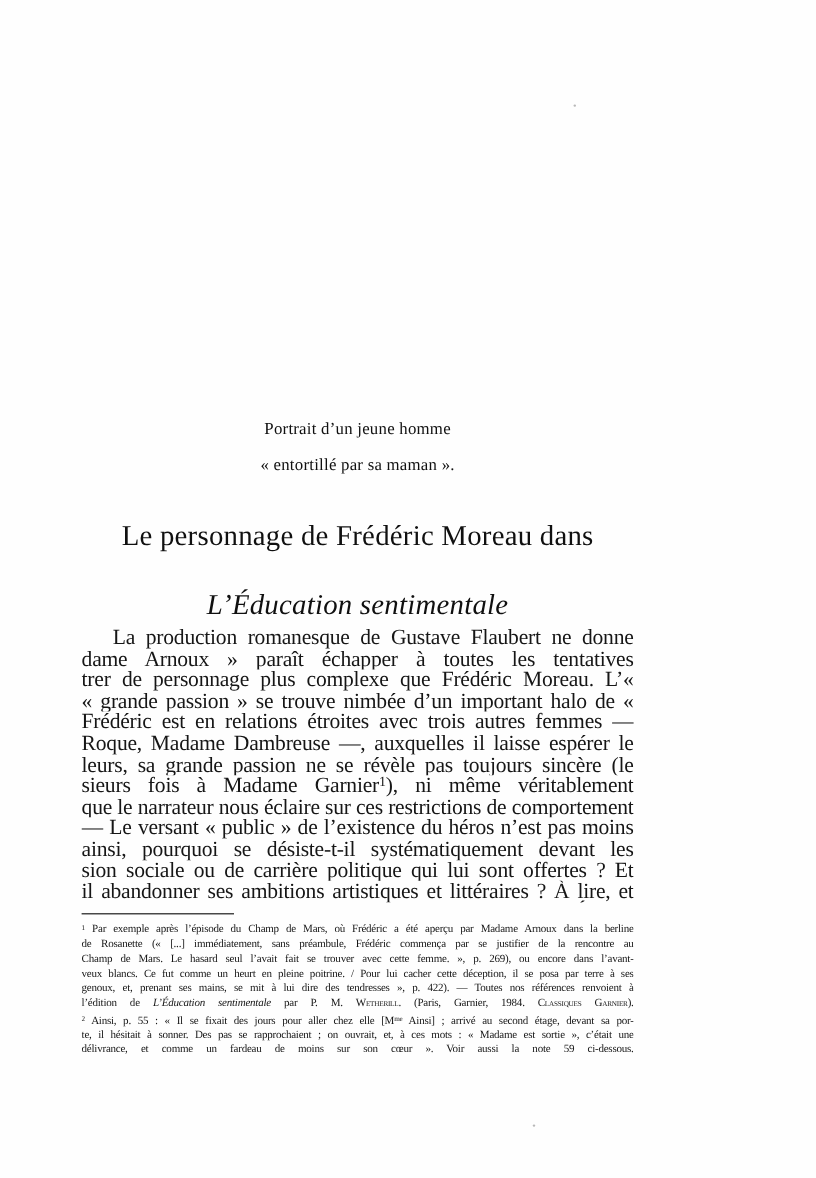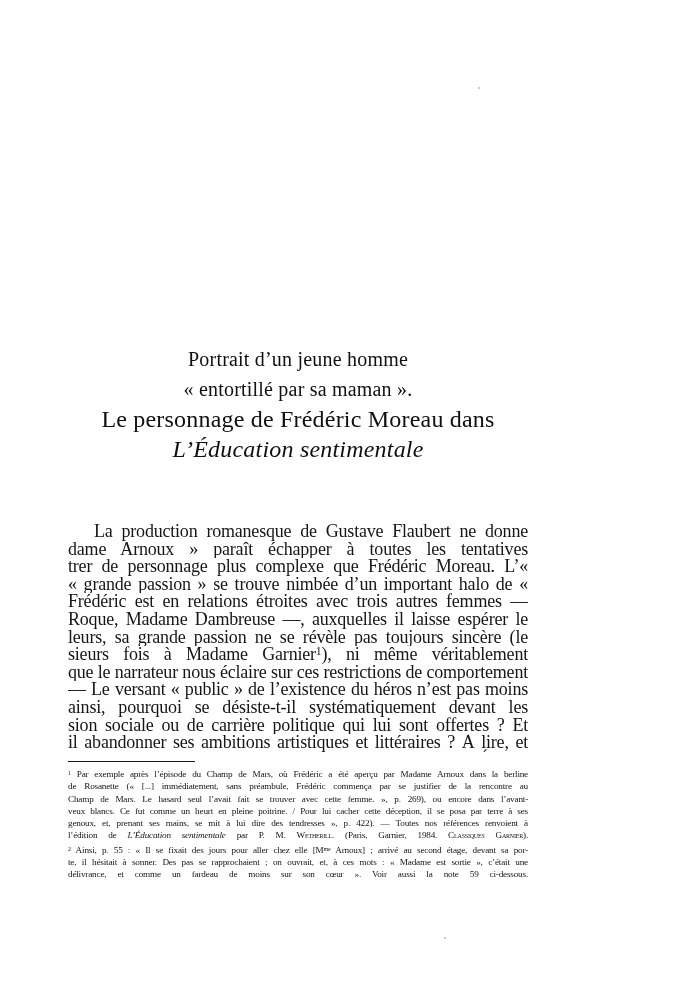--- a/index.html
+++ b/index.html
@@ -24,30 +24,31 @@
   .speck.s1 { left: 478px; top: 87px; }
   .speck.s2 { left: 444px; top: 937px; }
 
   .title-block {
     position: absolute;
     left: 68px; top: 344px;
     width: 460px;
     text-align: center;
   }
   .title-block .rich-line {
-    font-size: 20px;
+    font-size: 14px;
     line-height: 30px;
     text-align: center;
     text-align-last: center;
     letter-spacing: 0.2px;
     color: #101010;
   }
   .title-block .rich-line.lg {
     font-size: 24px;
     line-height: 30px;
+    margin-top: 28px;
   }
   .rich-line.it { font-style: italic; }
 
   .body-block {
     position: absolute;
     left: 68px; top: 523px;
     width: 460px;
   }
   .body-block .rich-line {
     font-size: 18px;
@@ -127,19 +128,19 @@
   <section class="footnotes">
     <div class="fn">
         <div class="rich-line"><span class="sup">1</span><span> Par exemple après l’épisode du Champ de Mars, où Frédéric a été aperçu par Madame Arnoux dans la berline</span></div>
         <div class="rich-line"><span>de Rosanette (« [...] immédiatement, sans préambule, Frédéric commença par se justifier de la rencontre au</span></div>
         <div class="rich-line"><span>Champ de Mars. Le hasard seul l’avait fait se trouver avec cette femme. », p. 269), ou encore dans l’avant-</span></div>
         <div class="rich-line"><span>veux blancs. Ce fut comme un heurt en pleine poitrine. / Pour lui cacher cette déception, il se posa par terre à ses</span></div>
         <div class="rich-line"><span>genoux, et, prenant ses mains, se mit à lui dire des tendresses », p. 422). — Toutes nos références renvoient à</span></div>
         <div class="rich-line"><span>l’édition de </span><span class="i">L’Éducation sentimentale</span><span> par P. M. </span><span class="sc">Wetherill</span><span>. (Paris, Garnier, 1984. </span><span class="sc">Classiques Garnier</span><span>).</span></div>
       </div>
     <div class="fn">
-        <div class="rich-line"><span class="sup">2</span><span> Ainsi, p. 55 : « Il se fixait des jours pour aller chez elle [M</span><span class="sup">me</span><span> Arnoux] ; arrivé au second étage, devant sa por-</span></div>
+        <div class="rich-line"><span class="sup">2</span><span> Ainsi, p. 55 : « Il se fixait des jours pour aller chez elle [M</span><span class="sup">me</span><span> Ainsi] ; arrivé au second étage, devant sa por-</span></div>
         <div class="rich-line"><span>te, il hésitait à sonner. Des pas se rapprochaient ; on ouvrait, et, à ces mots : « Madame est sortie », c’était une</span></div>
         <div class="rich-line no-just"><span>délivrance, et comme un fardeau de moins sur son cœur ». Voir aussi la note 59 ci-dessous.</span></div>
       </div>
   </section>
 
 </div>
 
 </body></html>

